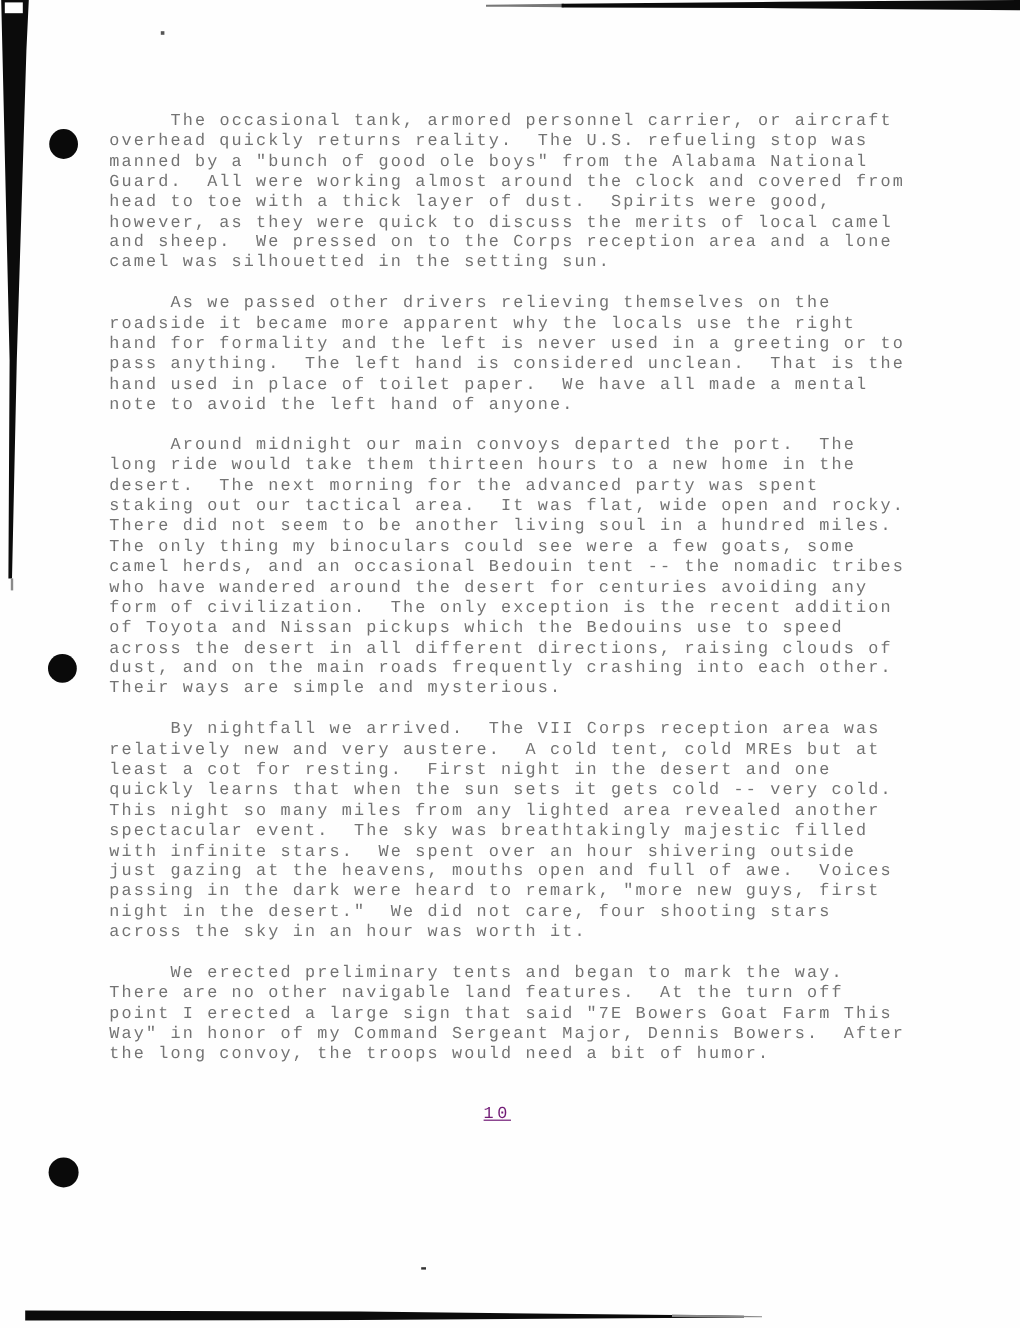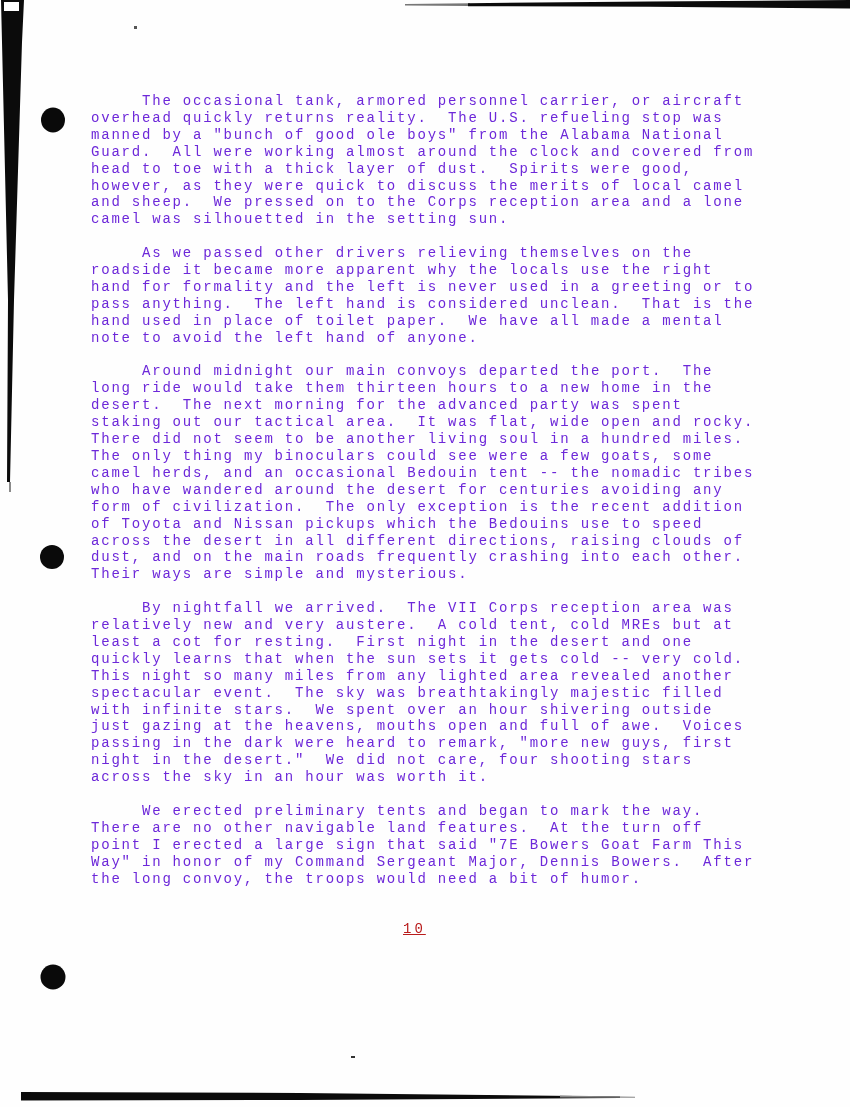--- a/index.html
+++ b/index.html
@@ -30,30 +30,30 @@
     top: 93px;
     left: 91px;
     width: 710px;
   }
   .para {
     white-space: pre-wrap;
     font-size: 14px;
     line-height: 16.9px;
     letter-spacing: 1.8px;
     margin: 0 0 16.9px 0;
-    color: #6d28d9;
+    color: #737373;
     -webkit-font-smoothing: none;
   }
   .page-number {
     position: absolute;
     top: 921px;
     left: 403px;
     font-size: 14px;
     letter-spacing: 3px;
-    color: #b91c1c;
+    color: #701a75;
     text-decoration: underline;
   }
 </style>
 </head>
 <body>
 
 <div class="page">
 
   <svg class="scan-overlay" width="850" height="1107" viewBox="0 0 850 1107" xmlns="http://www.w3.org/2000/svg">
 

